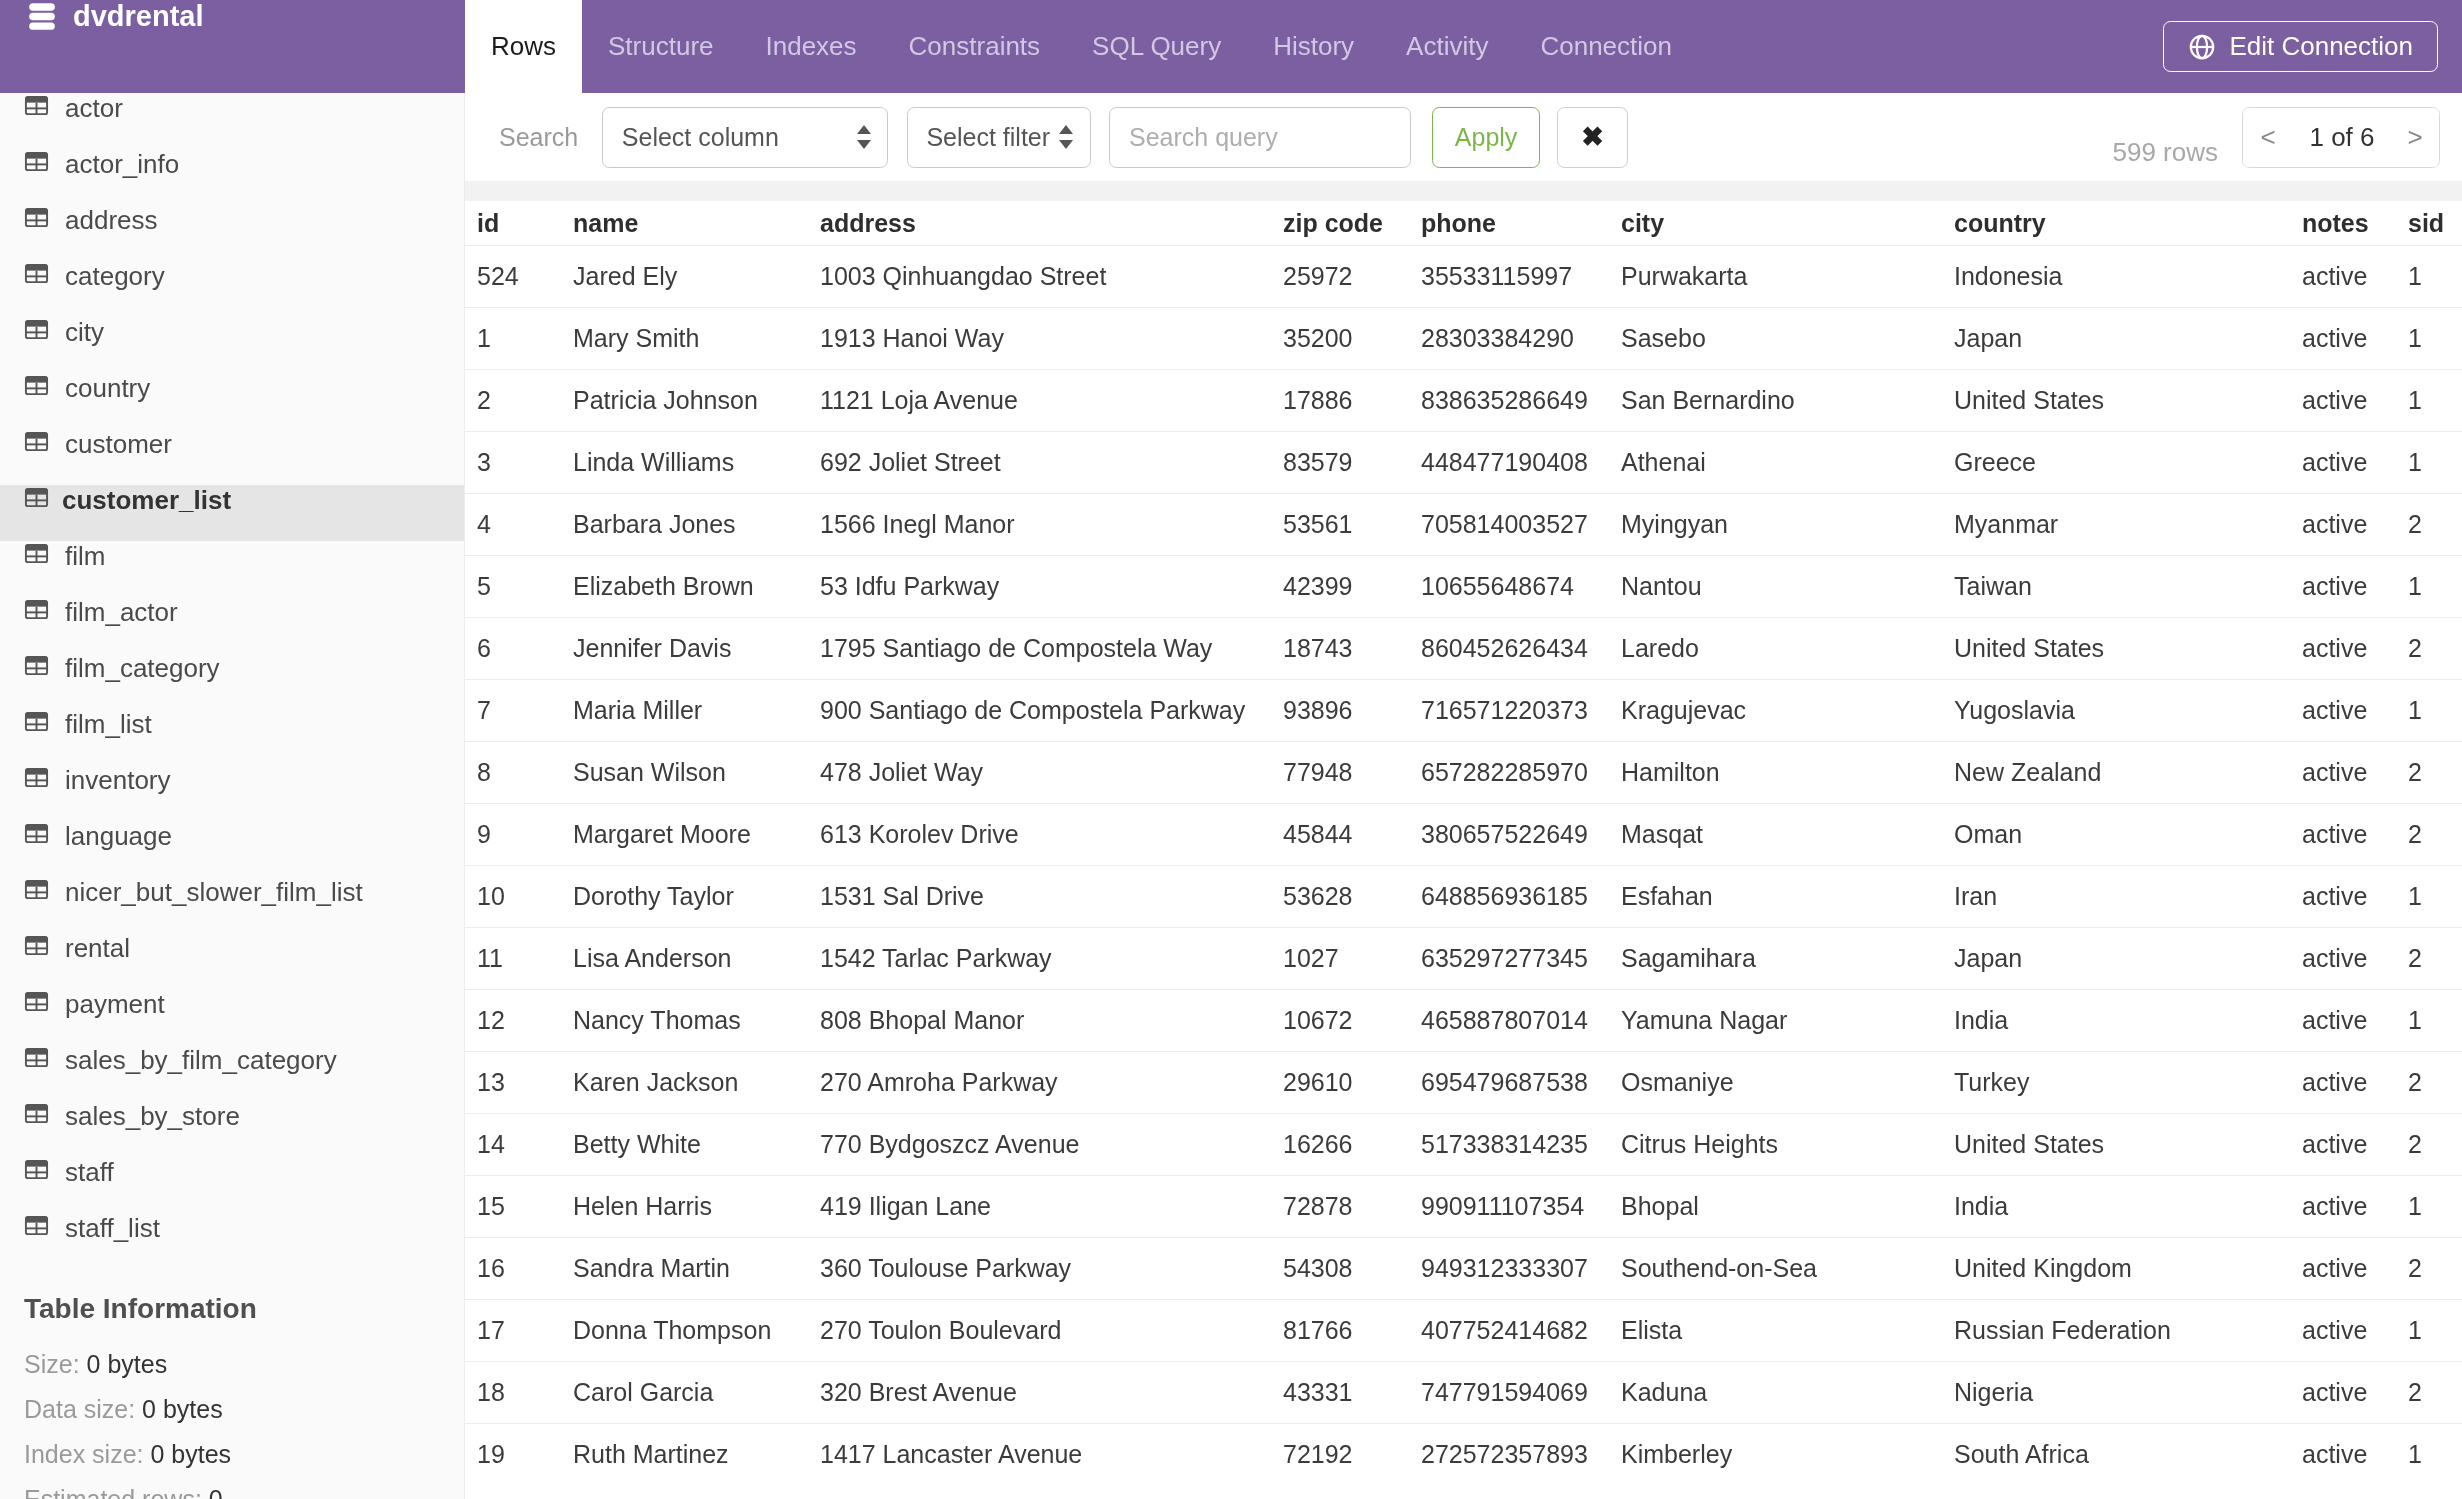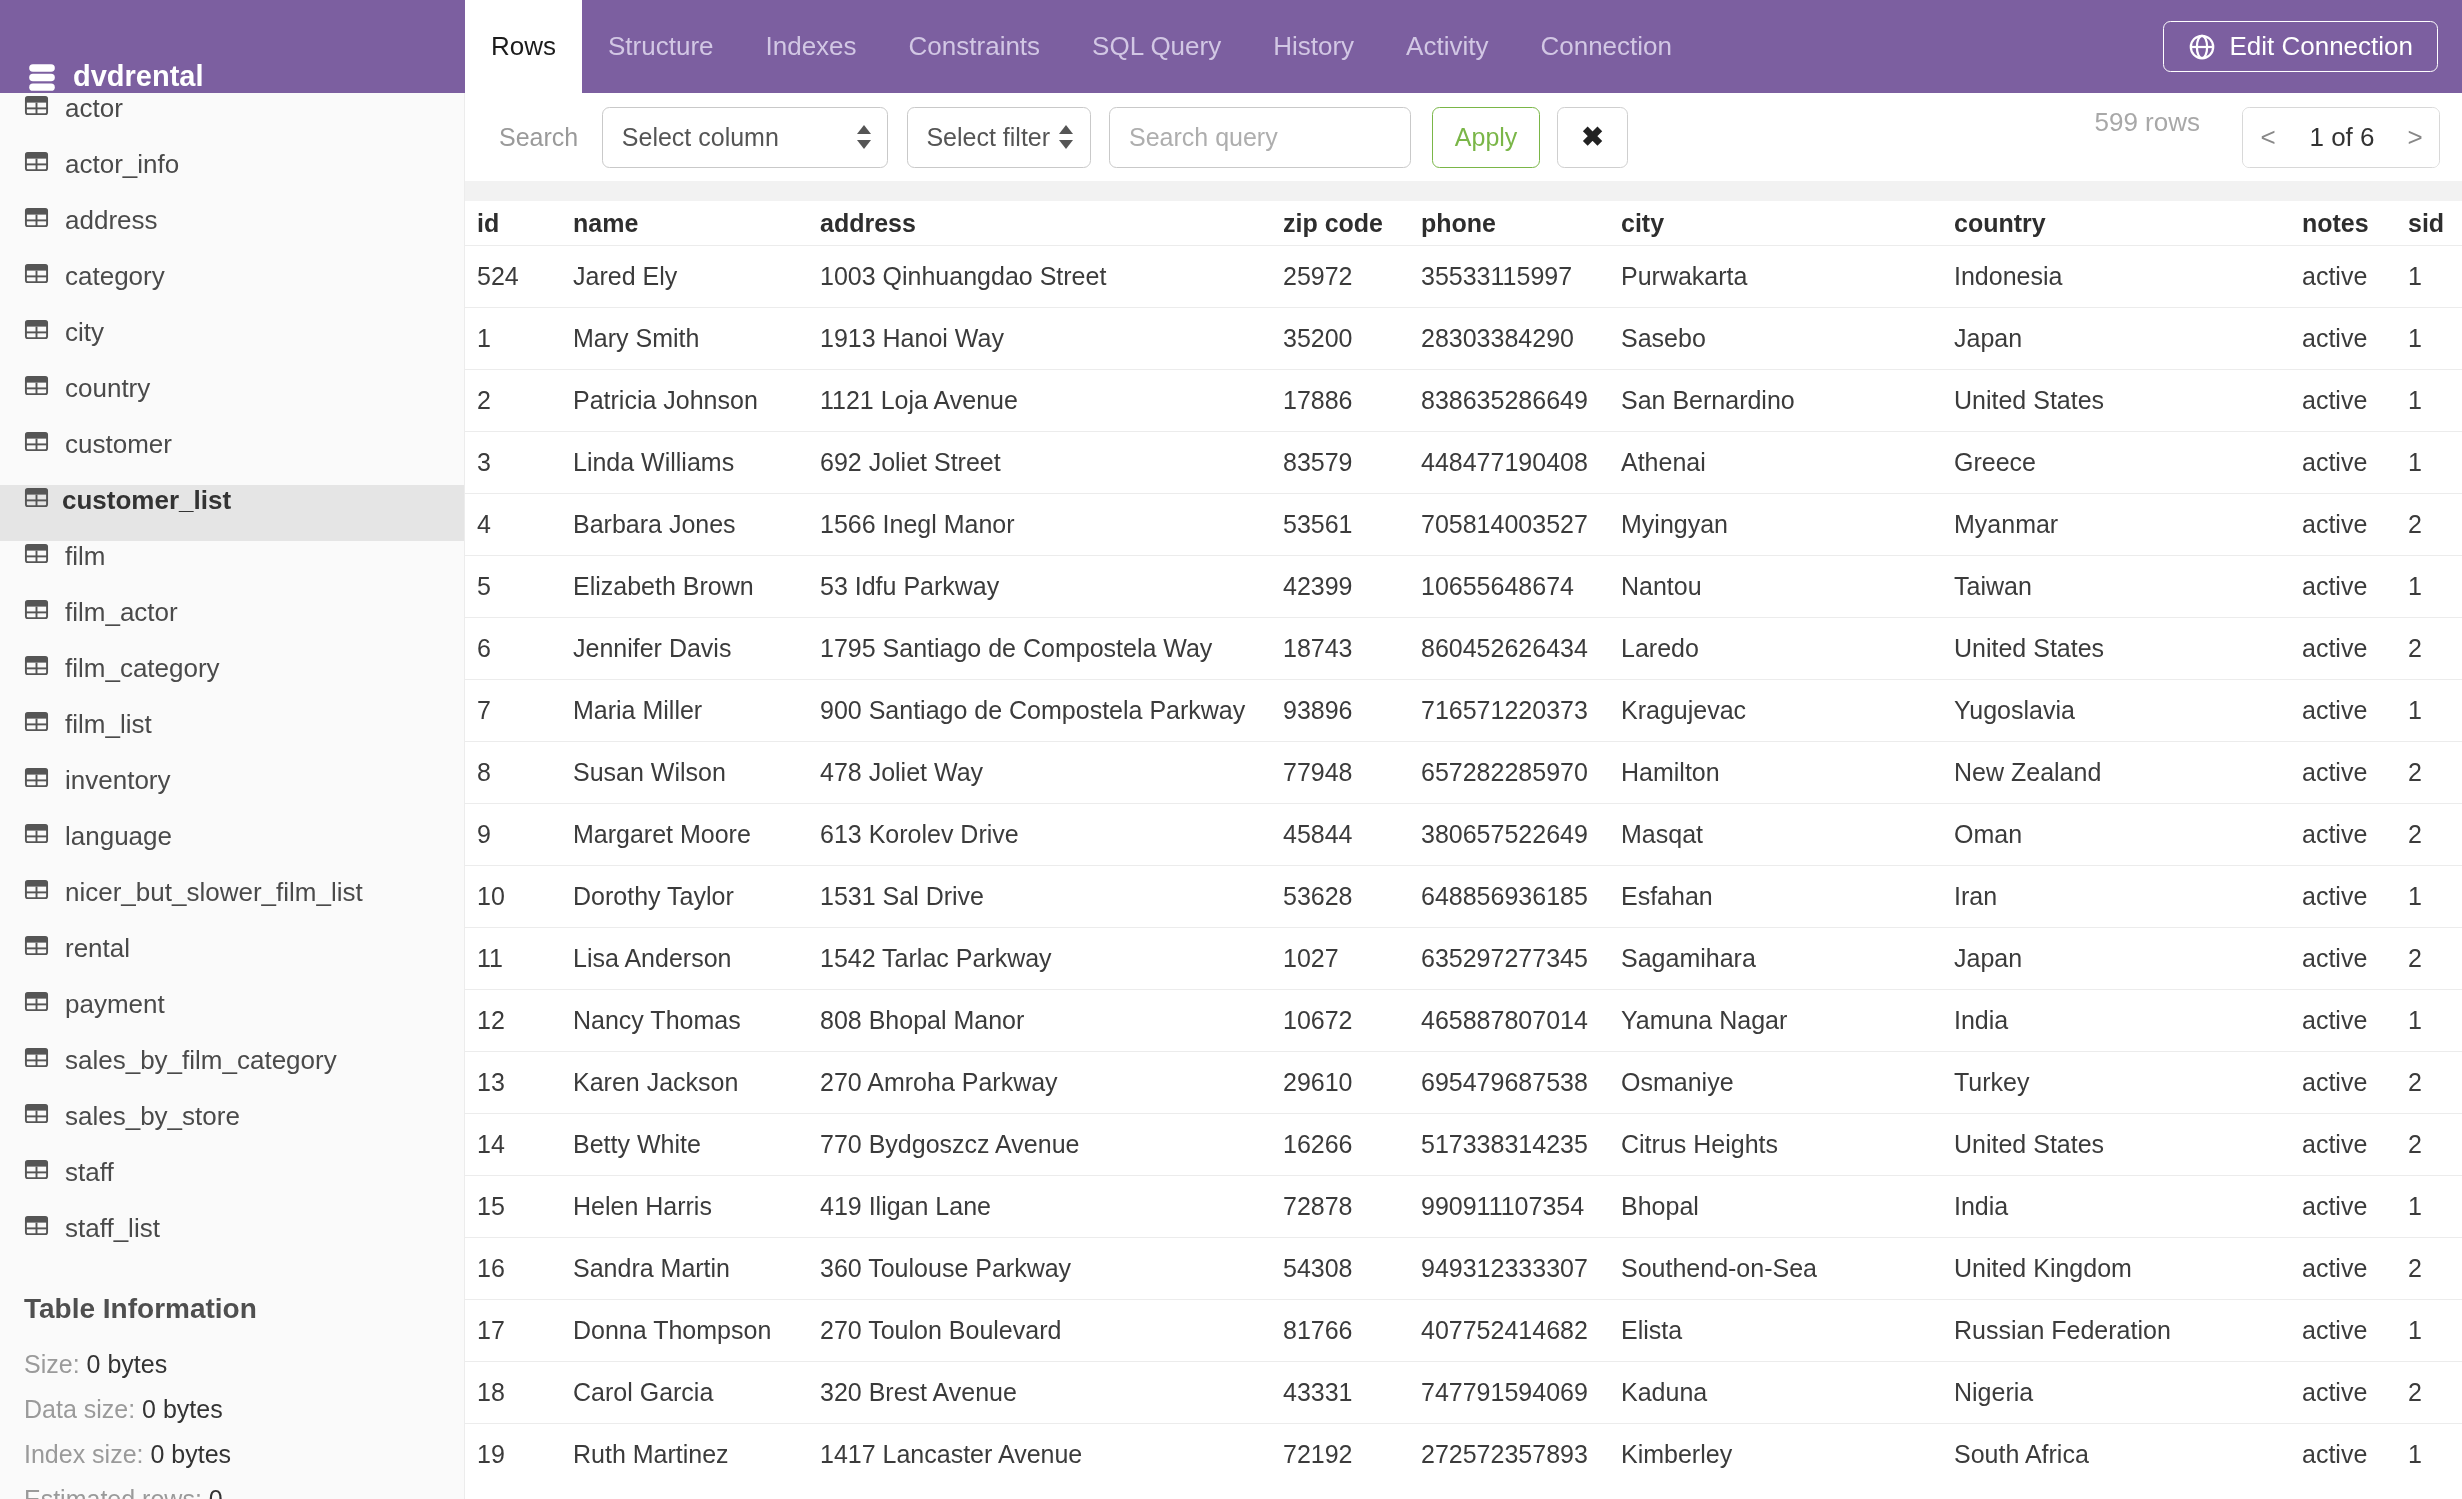--- a/index.html
+++ b/index.html
@@ -5,21 +5,21 @@
   :root{
     --brand:#7c5fa0;
     --green:#7ab648;
   }
   *{box-sizing:border-box;margin:0;padding:0;}
   html,body{width:2462px;height:1500px;overflow:hidden;}
   body{font-family:"Liberation Sans", sans-serif;background:#fff;}
 
   
   .topbar{height:93px;background:var(--brand);display:flex;align-items:stretch;}
-  .brand{width:465px;display:flex;align-items:flex-end;gap:15px;padding-left:26px;color:#fff;
+  .brand{width:465px;display:flex;align-items:flex-start;gap:15px;padding-left:26px;color:#fff;
          font-size:29px;font-weight:bold;flex-shrink:0;}
   .tabs{display:flex;align-items:stretch;}
   .tab{display:flex;align-items:center;padding:0 26px;font-size:26px;color:#d2c7e4;cursor:pointer;white-space:nowrap;}
   .tab.active{background:#fff;color:#1b1b1b;}
   .edit-conn{margin-left:auto;margin-right:24px;align-self:center;height:51px;display:flex;align-items:center;
              gap:13px;padding:0 24px;background:transparent;border:1.9px solid #fff;border-radius:7.4px;
              color:#fff;font-size:26px;font-family:inherit;cursor:pointer;}
 
   
   .app{display:flex;height:1407px;}
@@ -46,21 +46,21 @@
   .arrows{display:flex;flex-direction:column;gap:6.5px;}
   .arr-up{width:0;height:0;border-left:7.4px solid transparent;border-right:7.4px solid transparent;border-bottom:9.3px solid #555;}
   .arr-dn{width:0;height:0;border-left:7.4px solid transparent;border-right:7.4px solid transparent;border-top:9.3px solid #555;}
   .query{height:61px;width:302px;border:1.9px solid #c9c9c9;border-radius:7.4px;font-size:25px;padding:0 18.6px;
          color:#333;margin-right:20.4px;font-family:inherit;outline:none;}
   .query::placeholder{color:#aeaeae;}
   .apply{height:61px;padding:0 22px;background:#fff;border:1.9px solid var(--green);border-radius:7.4px;
          color:var(--green);font-size:25px;font-family:inherit;margin-right:16.7px;cursor:pointer;}
   .clear{height:61px;width:71px;background:#fff;border:1.9px solid #cfcfcf;border-radius:7.4px;font-size:27px;
          font-weight:bold;color:#222;font-family:inherit;cursor:pointer;}
-  .right-group{margin-left:auto;display:flex;align-items:flex-start;gap:42px;}
+  .right-group{margin-left:auto;display:flex;align-items:flex-end;gap:24px;}
   .rowcount{font-size:26px;color:#a8a8a8;}
   .pager{display:flex;height:61px;border:1.9px solid #d8d8d8;border-radius:7.4px;overflow:hidden;background:#fff;}
   .pager button{border:none;background:#fff;font-size:26px;font-family:inherit;cursor:pointer;}
   .pg-prev{width:50px;color:#888;border-right:1.9px solid #e6e6e6;}
   .pg-cur{width:98px;color:#333;}
   .pg-next{width:48px;color:#888;border-left:1.9px solid #e6e6e6;}
 
   .grid-gap{height:20.4px;background:#f2f2f2;flex-shrink:0;}
 
   

